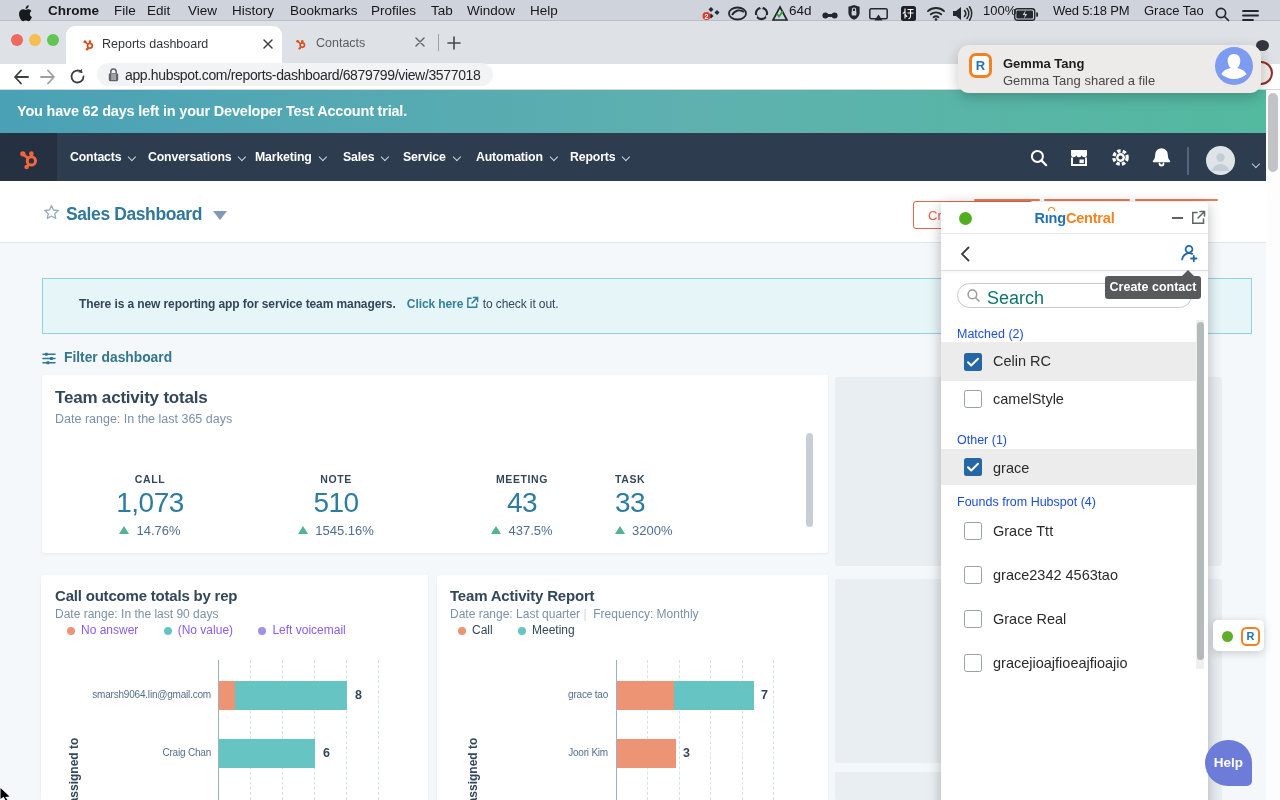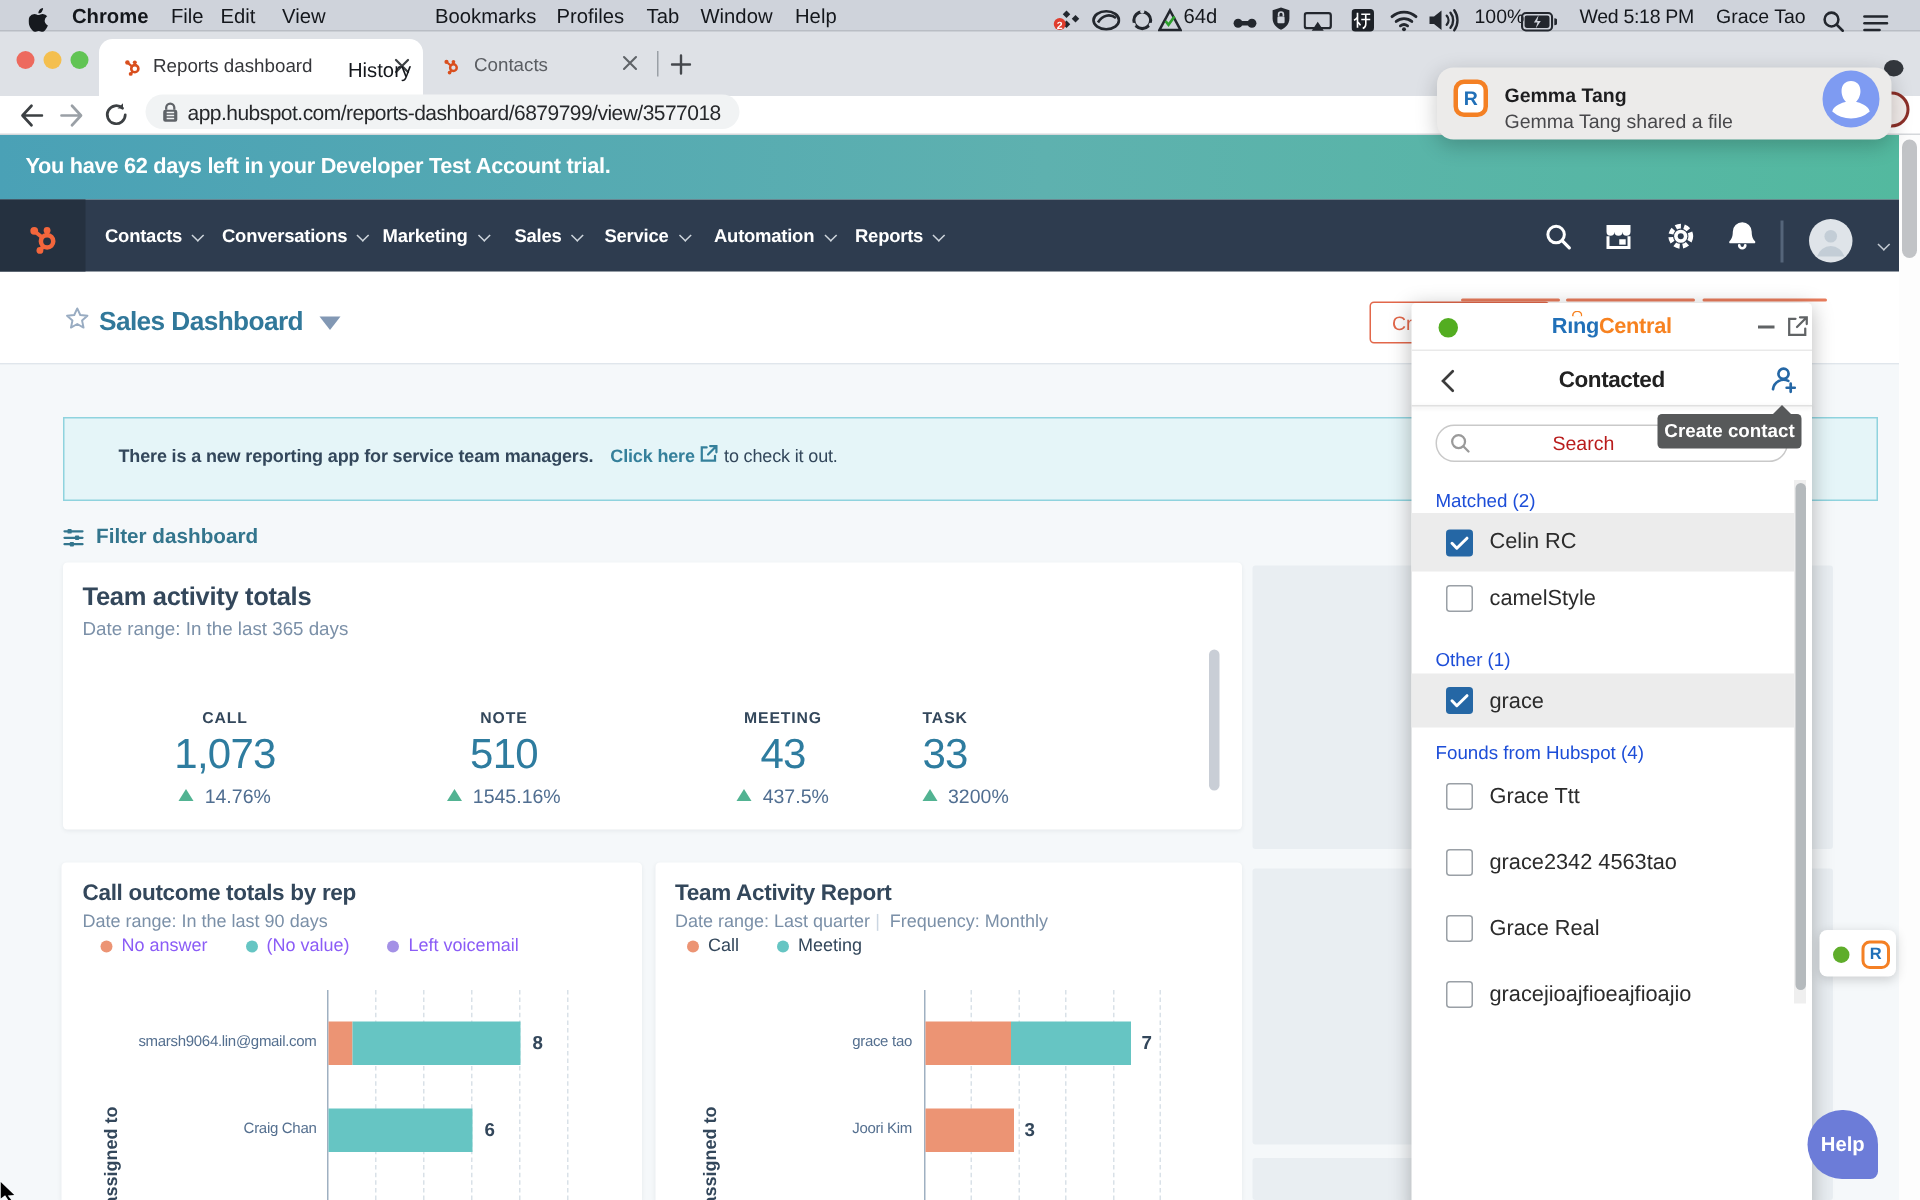--- a/index.html
+++ b/index.html
@@ -92,21 +92,21 @@
   </svg>
 
   <div id="menubar">
     <svg class="mi" style="left:19px; top:3px;" width="13" height="15" viewBox="0 0 13 15">
       <path fill="#16191e" d="M10.8 7.9c0-2 1.6-2.9 1.7-3a3.7 3.7 0 00-2.9-1.6c-1.2-.1-2.4.7-3 .7-.6 0-1.6-.7-2.6-.7A3.9 3.9 0 00.7 5.2c-1.4 2.4-.4 6 1 8 .7 1 1.5 2 2.5 2 1 0 1.4-.6 2.6-.6 1.2 0 1.6.6 2.6.6 1.1 0 1.8-1 2.4-2 .8-1.1 1.1-2.2 1.1-2.3 0 0-2.1-.8-2.1-3zM8.9 1.8c.5-.7.9-1.6.8-2.5-.8 0-1.7.5-2.3 1.2-.5.6-.9 1.5-.8 2.4.9.1 1.8-.4 2.3-1.1z"></path>
     </svg>
     <div class="mi" style="left:48px; font-weight:700;">Chrome</div>
     <div class="mi" style="left:114px;">File</div>
     <div class="mi" style="left:147px;">Edit</div>
     <div class="mi" style="left:188px;">View</div>
-    <div class="mi" style="left:232px;margin-top:36px;">History</div>
+    <div class="mi" style="left:232px;">History</div>
     <div class="mi" style="left:290px;">Bookmarks</div>
     <div class="mi" style="left:371px;">Profiles</div>
     <div class="mi" style="left:431px;">Tab</div>
     <div class="mi" style="left:467px;">Window</div>
     <div class="mi" style="left:530px;">Help</div>
 
     <svg class="mi" style="left:702px; top:3px;" width="20" height="15" viewBox="0 0 20 15">
       <g fill="#23272e">
           <path d="M9 1l2.5 2.5L9 6 6.5 3.5z"></path>
           <path d="M15 4l2.5 2.5L15 9l-2.5-2.5z"></path>
@@ -418,34 +418,33 @@
     <div class="abs" style="left:107px; top:5px; width:7px; height:4px; border:1.6px solid #f78220; border-bottom:none; border-radius:5px 5px 0 0;"></div>
     <div class="abs" style="left:231px; top:15px; width:11px; height:2.2px; background:#606365;"></div>
     <svg class="abs" style="left:250px; top:8px;" width="15" height="15" viewBox="0 0 15 15">
       <path d="M6 2.5H1.8v10.7h10.7V9M9 1.5h4.5V6M13 2L7 8" stroke="#606365" stroke-width="1.5" fill="none" stroke-linecap="round"></path>
     </svg>
     <div class="abs" style="left:0; top:31px; width:100%; height:1px; background:#e9e9e9;"></div>
 
     <svg class="abs" style="left:19px; top:44px;" width="10" height="16" viewBox="0 0 10 16">
         <path d="M8.5 1.5L2 8l6.5 6.5" stroke="#3c3c3c" stroke-width="1.8" fill="none" stroke-linecap="round"></path>
       </svg>
-    <div class="abs" style="left:0; top:43px; width:100%; text-align:center; font-size:15px; font-weight:700; color:#212121; letter-spacing:-0.3px;">Contacted</div>
     <svg class="abs" style="left:238px; top:42px;" width="19" height="19" viewBox="0 0 19 19">
       <circle cx="10" cy="5.2" r="3.4" fill="none" stroke="#2567a5" stroke-width="1.8"></circle>
       <path d="M3 15.5a7.2 7.2 0 0110.2-5.6" fill="none" stroke="#2567a5" stroke-width="1.8" stroke-linecap="round"></path>
       <path d="M14.8 11.8v5.4M12.1 14.5h5.4" stroke="#2567a5" stroke-width="1.8" stroke-linecap="round"></path>
     </svg>
     <div class="abs" style="left:0; top:67.5px; width:100%; height:1px; background:#e0e0e0; box-shadow:0 1px 3px rgba(0,0,0,0.12);"></div>
 
     <div class="abs" style="left:16px; top:81px; width:235px; height:25px; border:1px solid #c9c9c9; border-radius:13px;"></div>
     <svg class="abs" style="left:26px; top:87px;" width="13" height="13" viewBox="0 0 13 13">
         <circle cx="5.4" cy="5.4" r="4.3" fill="none" stroke="#9a9a9a" stroke-width="1.5"></circle>
         <path d="M8.7 8.7l3.3 3.3" stroke="#9a9a9a" stroke-width="1.5" stroke-linecap="round"></path>
       </svg>
-    <div class="abs" style="left:46px; top:86px; font-size:13px; color:#b91c1c;margin-left:48px;">Search</div>
+    <div class="abs" style="left:46px; top:86px; font-size:18px; color:#0f766e;">Search</div>
 
     <div class="seclabel" style="top:125px;">Matched (2)</div>
     <div class="hl" style="top:140px; height:39px;"></div>
     <div class="cb on" style="left:23px; top:151px;">
       <svg width="18" height="18" viewBox="0 0 18 18">
           <path d="M4 9.2l3.2 3.3L14 5.8" stroke="#fff" stroke-width="2" fill="none" stroke-linecap="round" stroke-linejoin="round"></path>
         </svg>
     </div>
     <div class="rctext" style="left:52px; top:151px;">Celin RC</div>
     <div class="cb off" style="left:23px; top:188px;"></div>

